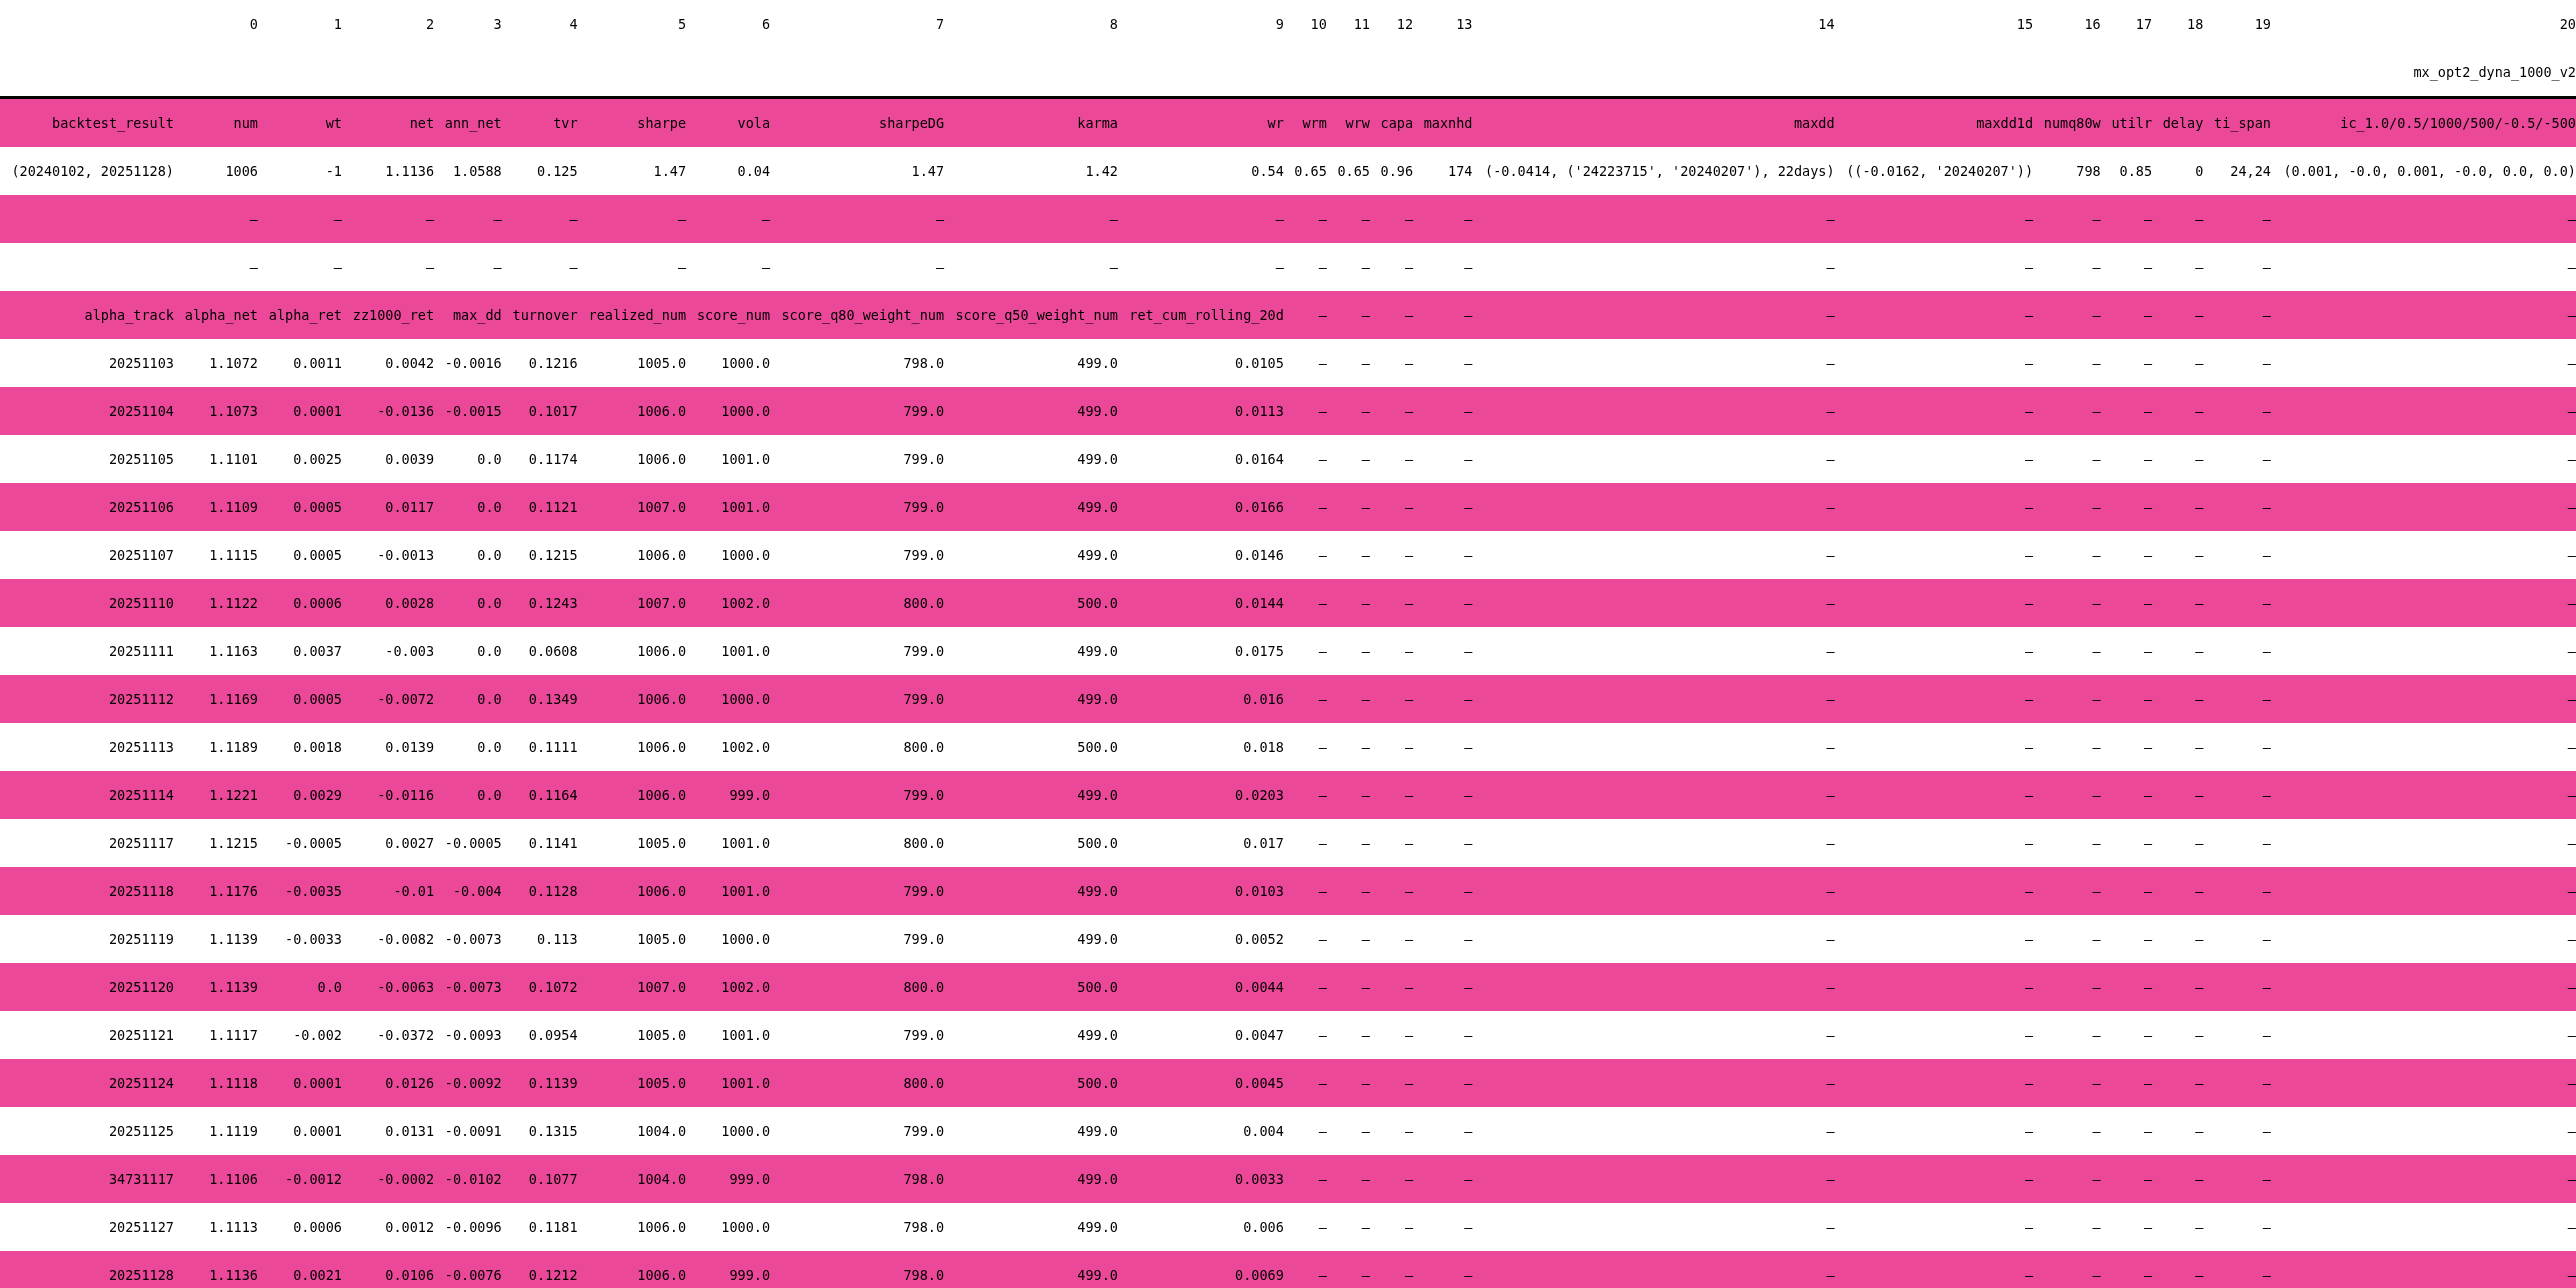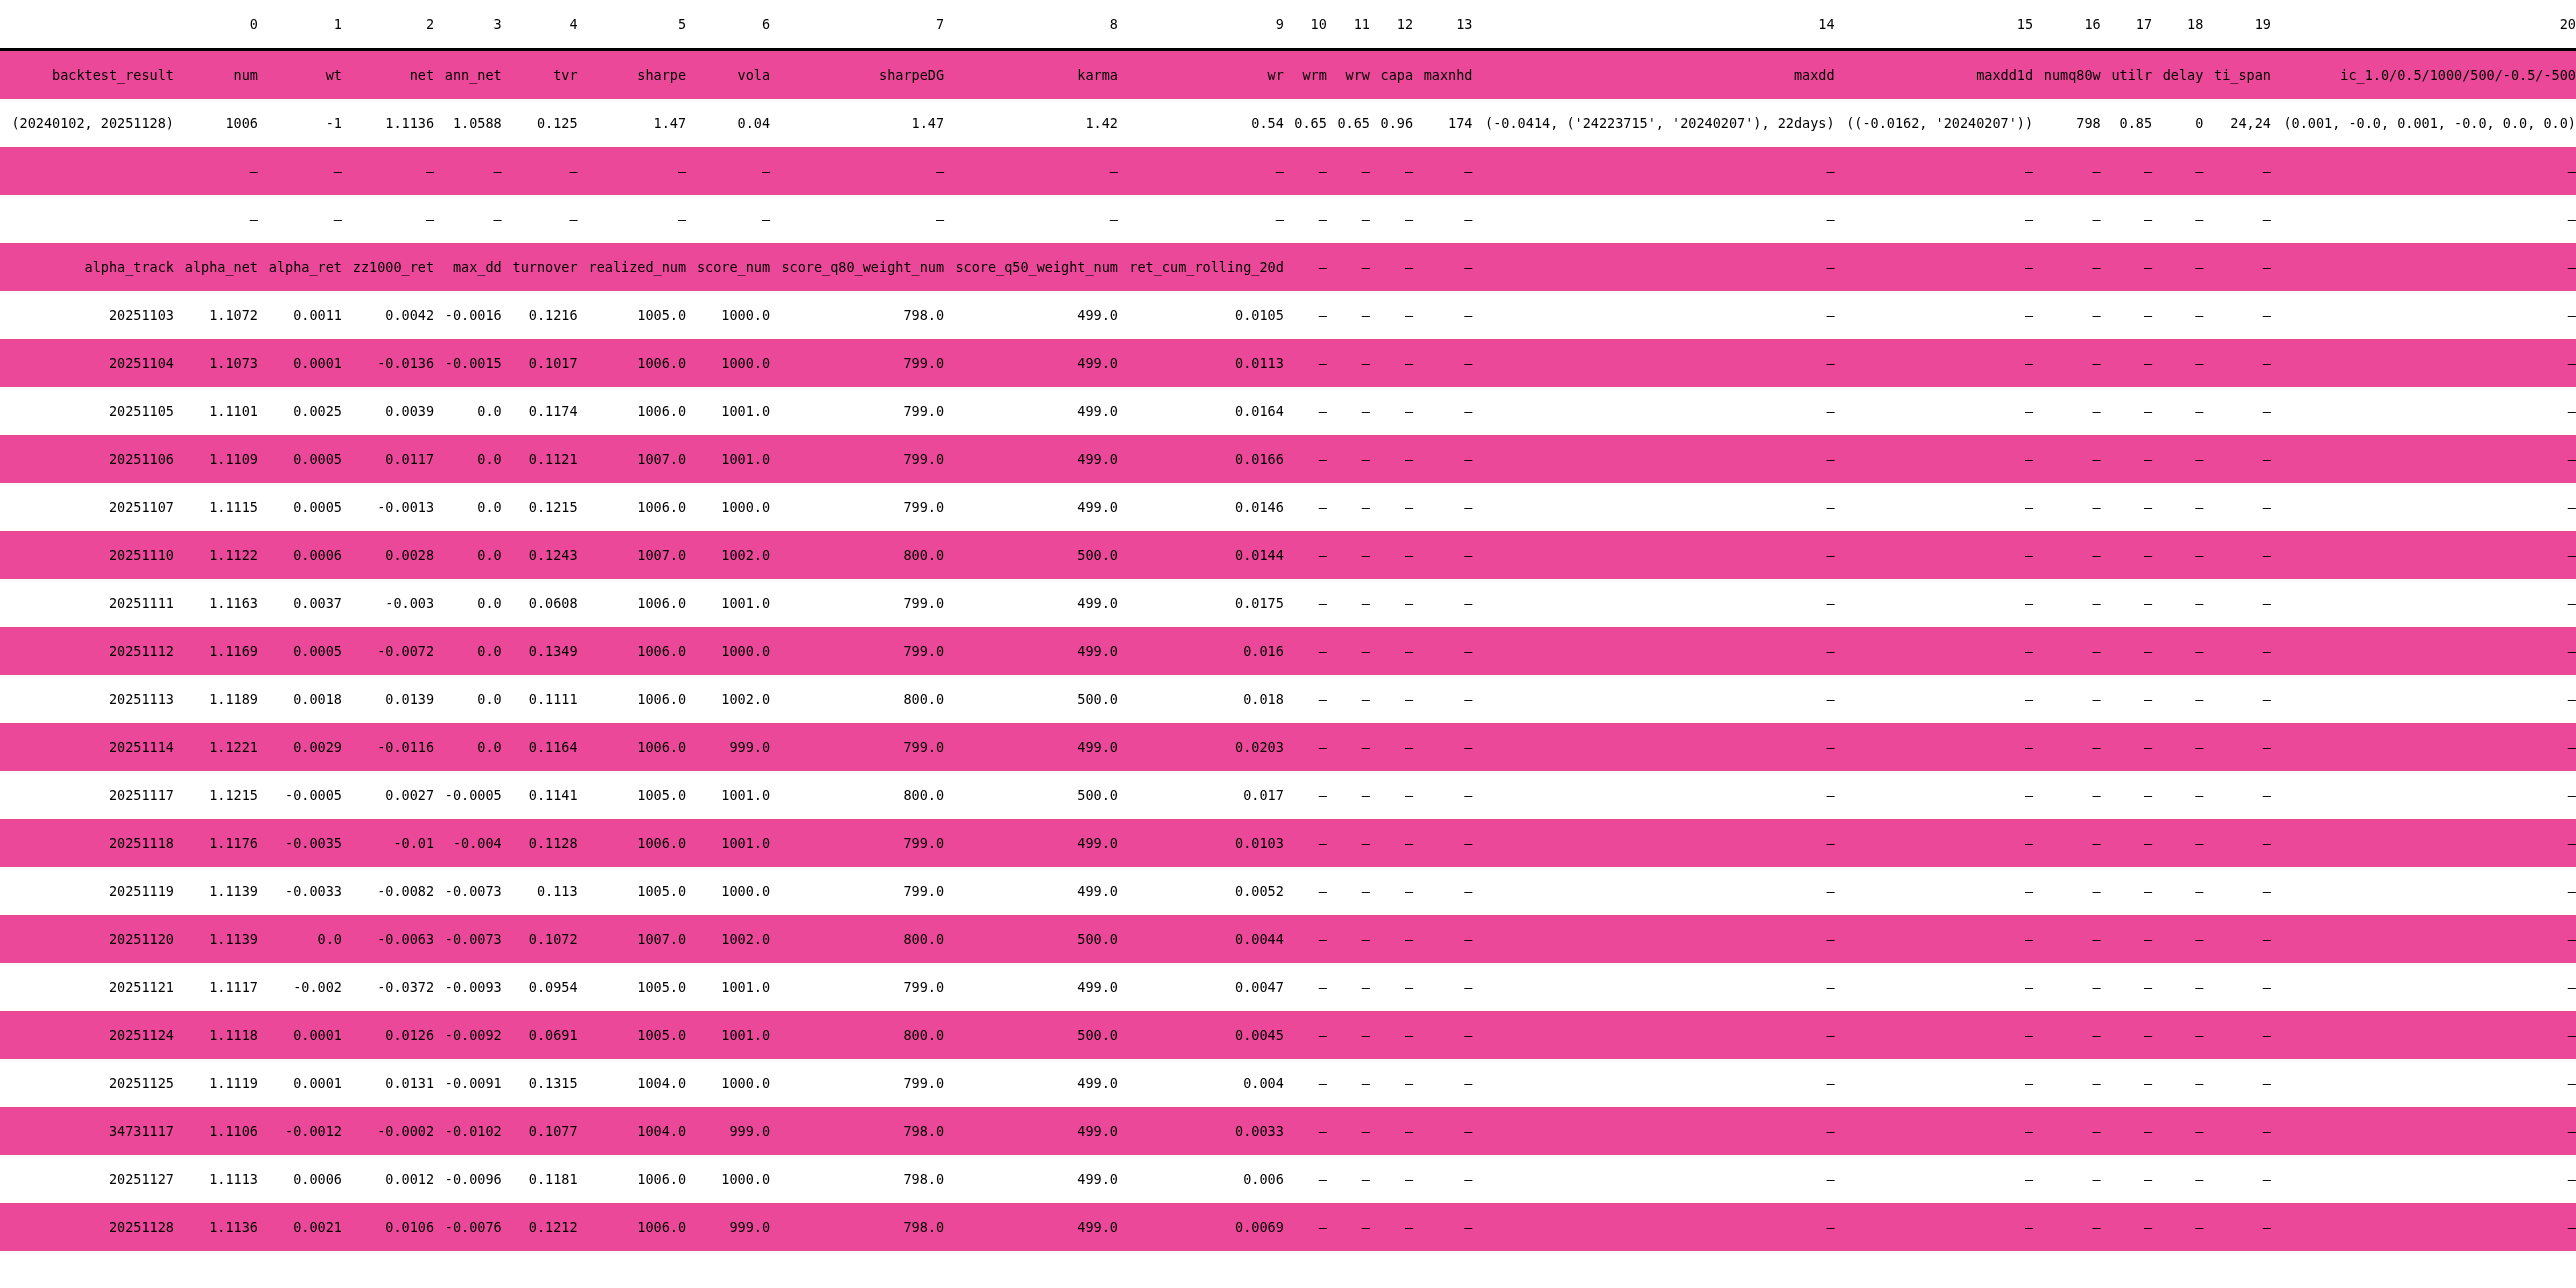--- a/index.html
+++ b/index.html
@@ -57,20 +57,23 @@
         <td>12</td>
         <td>13</td>
         <td>14</td>
         <td>15</td>
         <td>16</td>
         <td>17</td>
         <td>18</td>
         <td>19</td>
         <td class="lastcol">20</td>
       </tr>
+    <tr>
+      <td class="title" colspan="22">mx_opt2_dyna_1000_v2</td>
+    </tr>
     <tr id="row-mainheader" class="shaded rule">
         <td>backtest_result</td>
         <td>num</td>
         <td>wt</td>
         <td>net</td>
         <td>ann_net</td>
         <td>tvr</td>
         <td>sharpe</td>
         <td>vola</td>
         <td>sharpeDG</td>
@@ -543,21 +546,21 @@
         <td>—</td>
         <td>—</td>
         <td class="lastcol">—</td>
       </tr>
       <tr class="shaded">
         <td>20251124</td>
         <td>1.1118</td>
         <td>0.0001</td>
         <td>0.0126</td>
         <td>-0.0092</td>
-        <td>0.0691</td>
+        <td>0.1139</td>
         <td>1005.0</td>
         <td>1001.0</td>
         <td>800.0</td>
         <td>500.0</td>
         <td>0.0045</td>
         <td>—</td>
         <td>—</td>
         <td>—</td>
         <td>—</td>
         <td>—</td>

